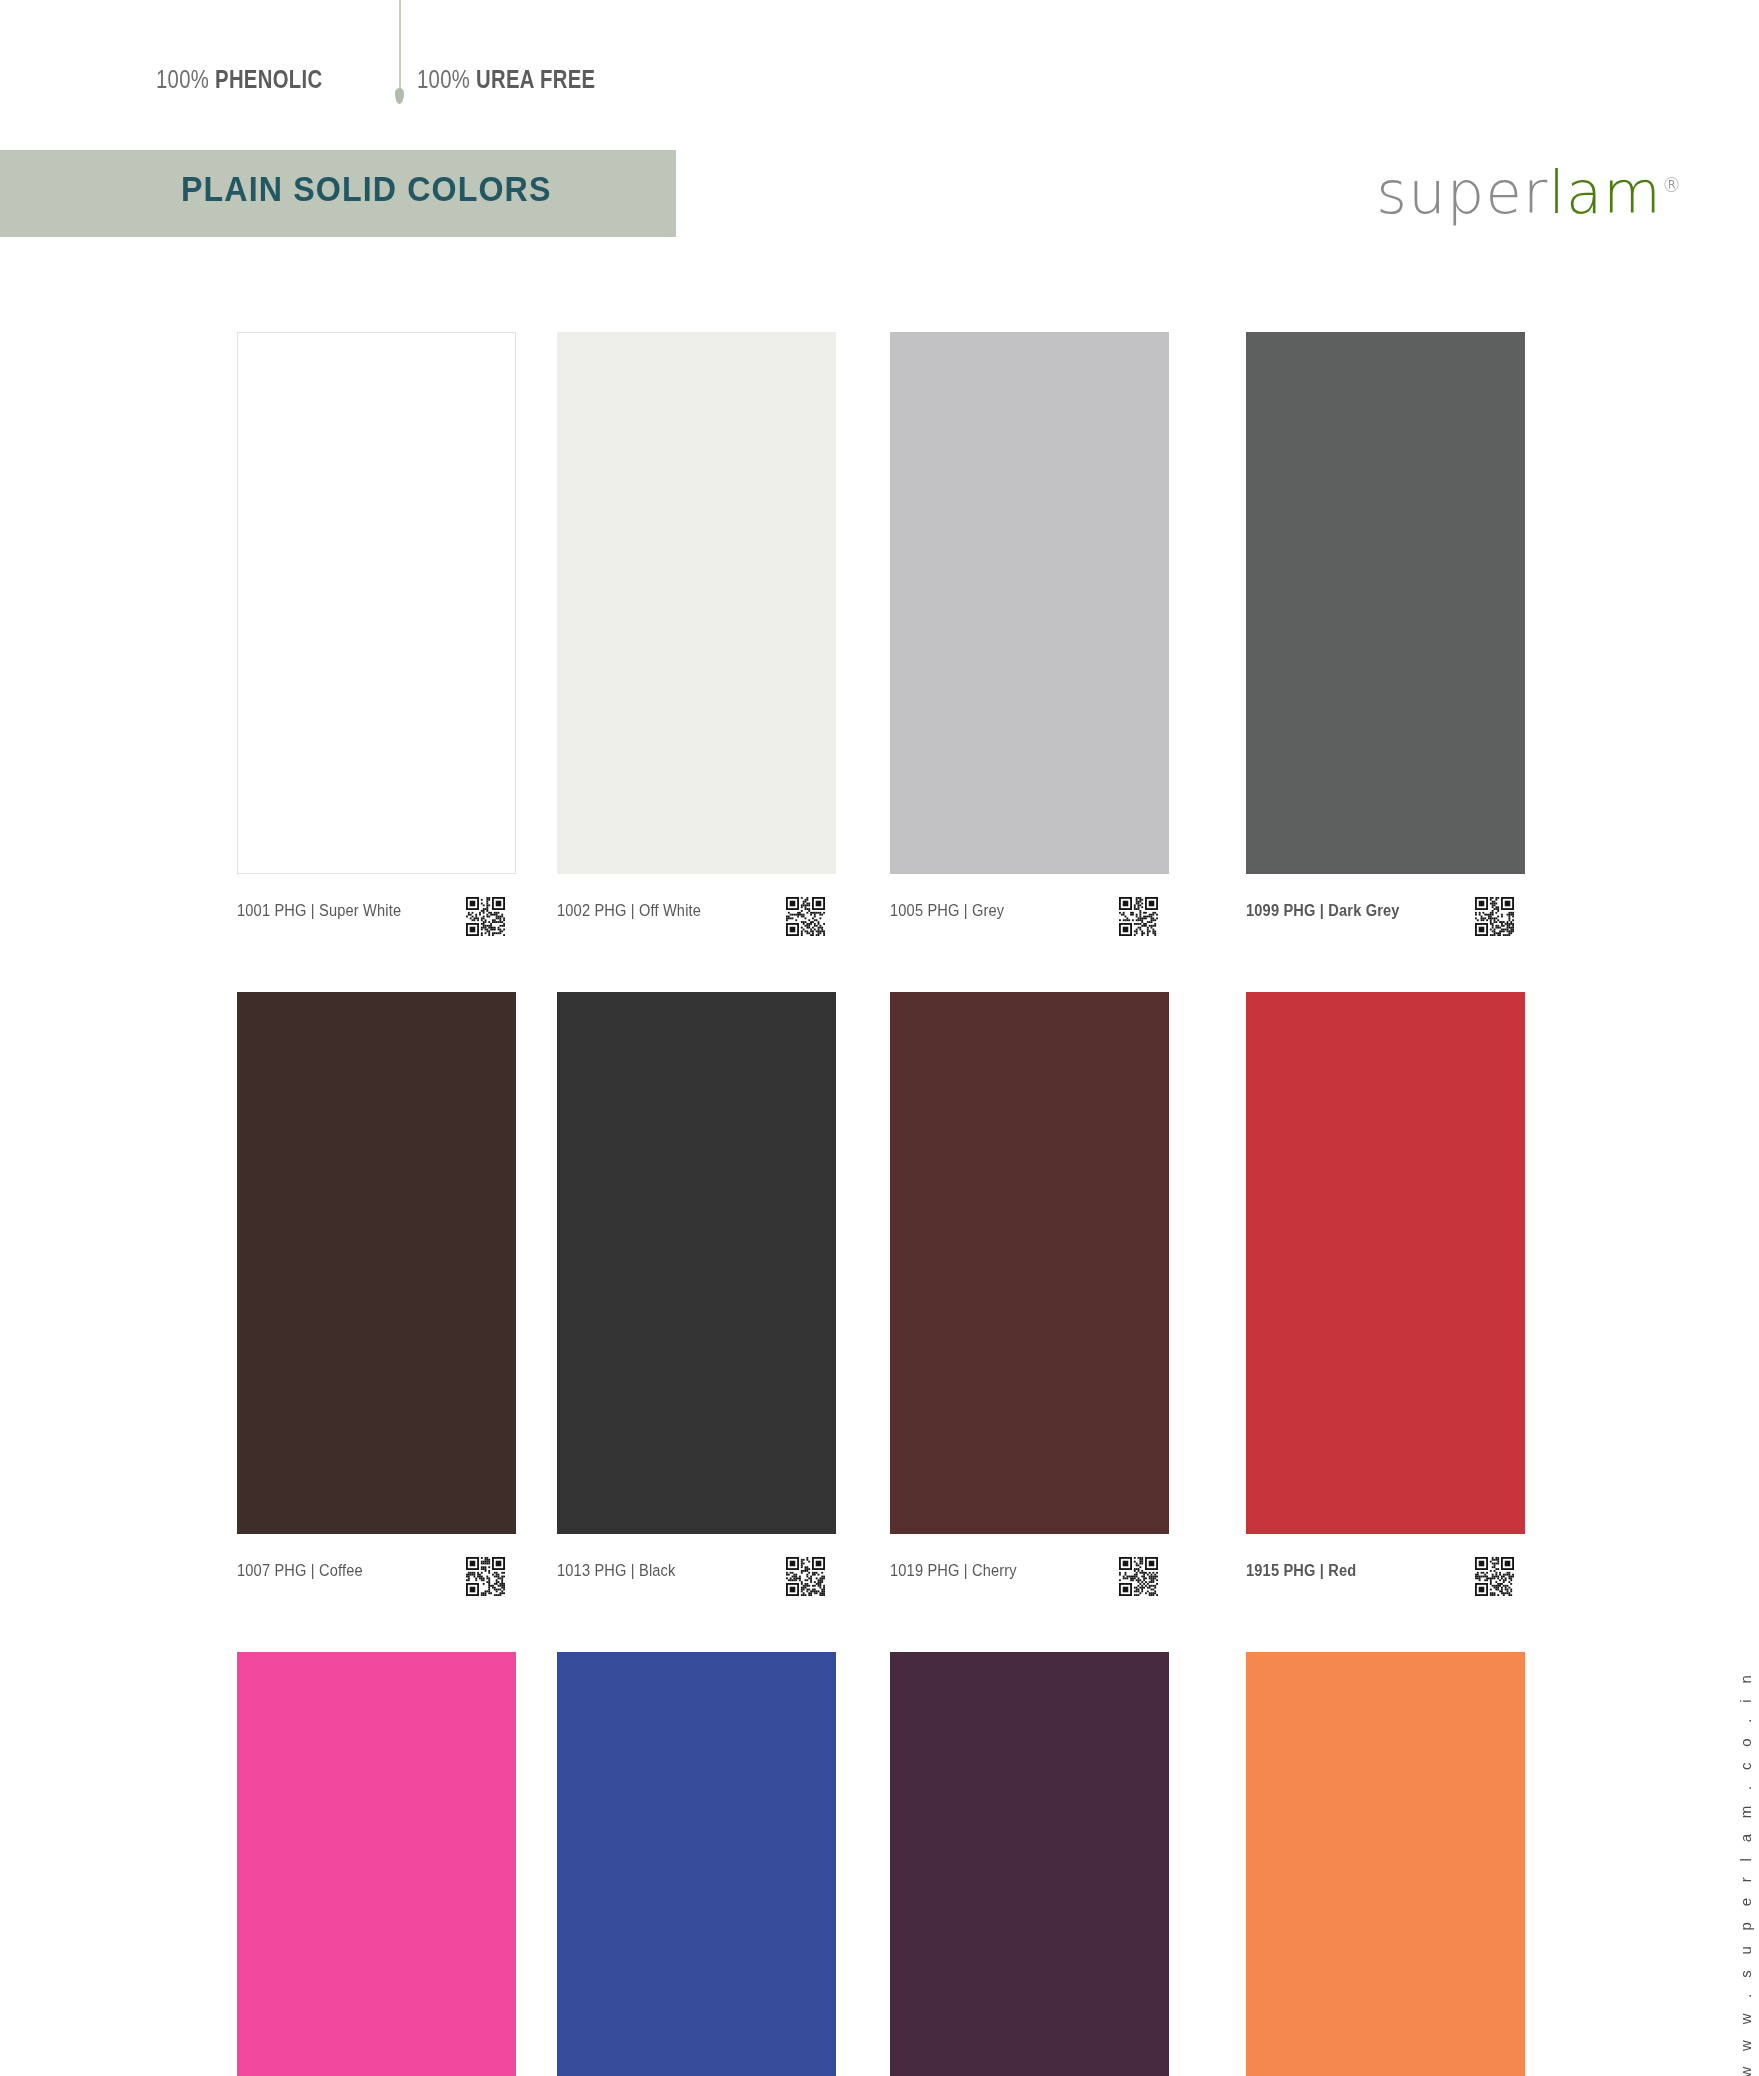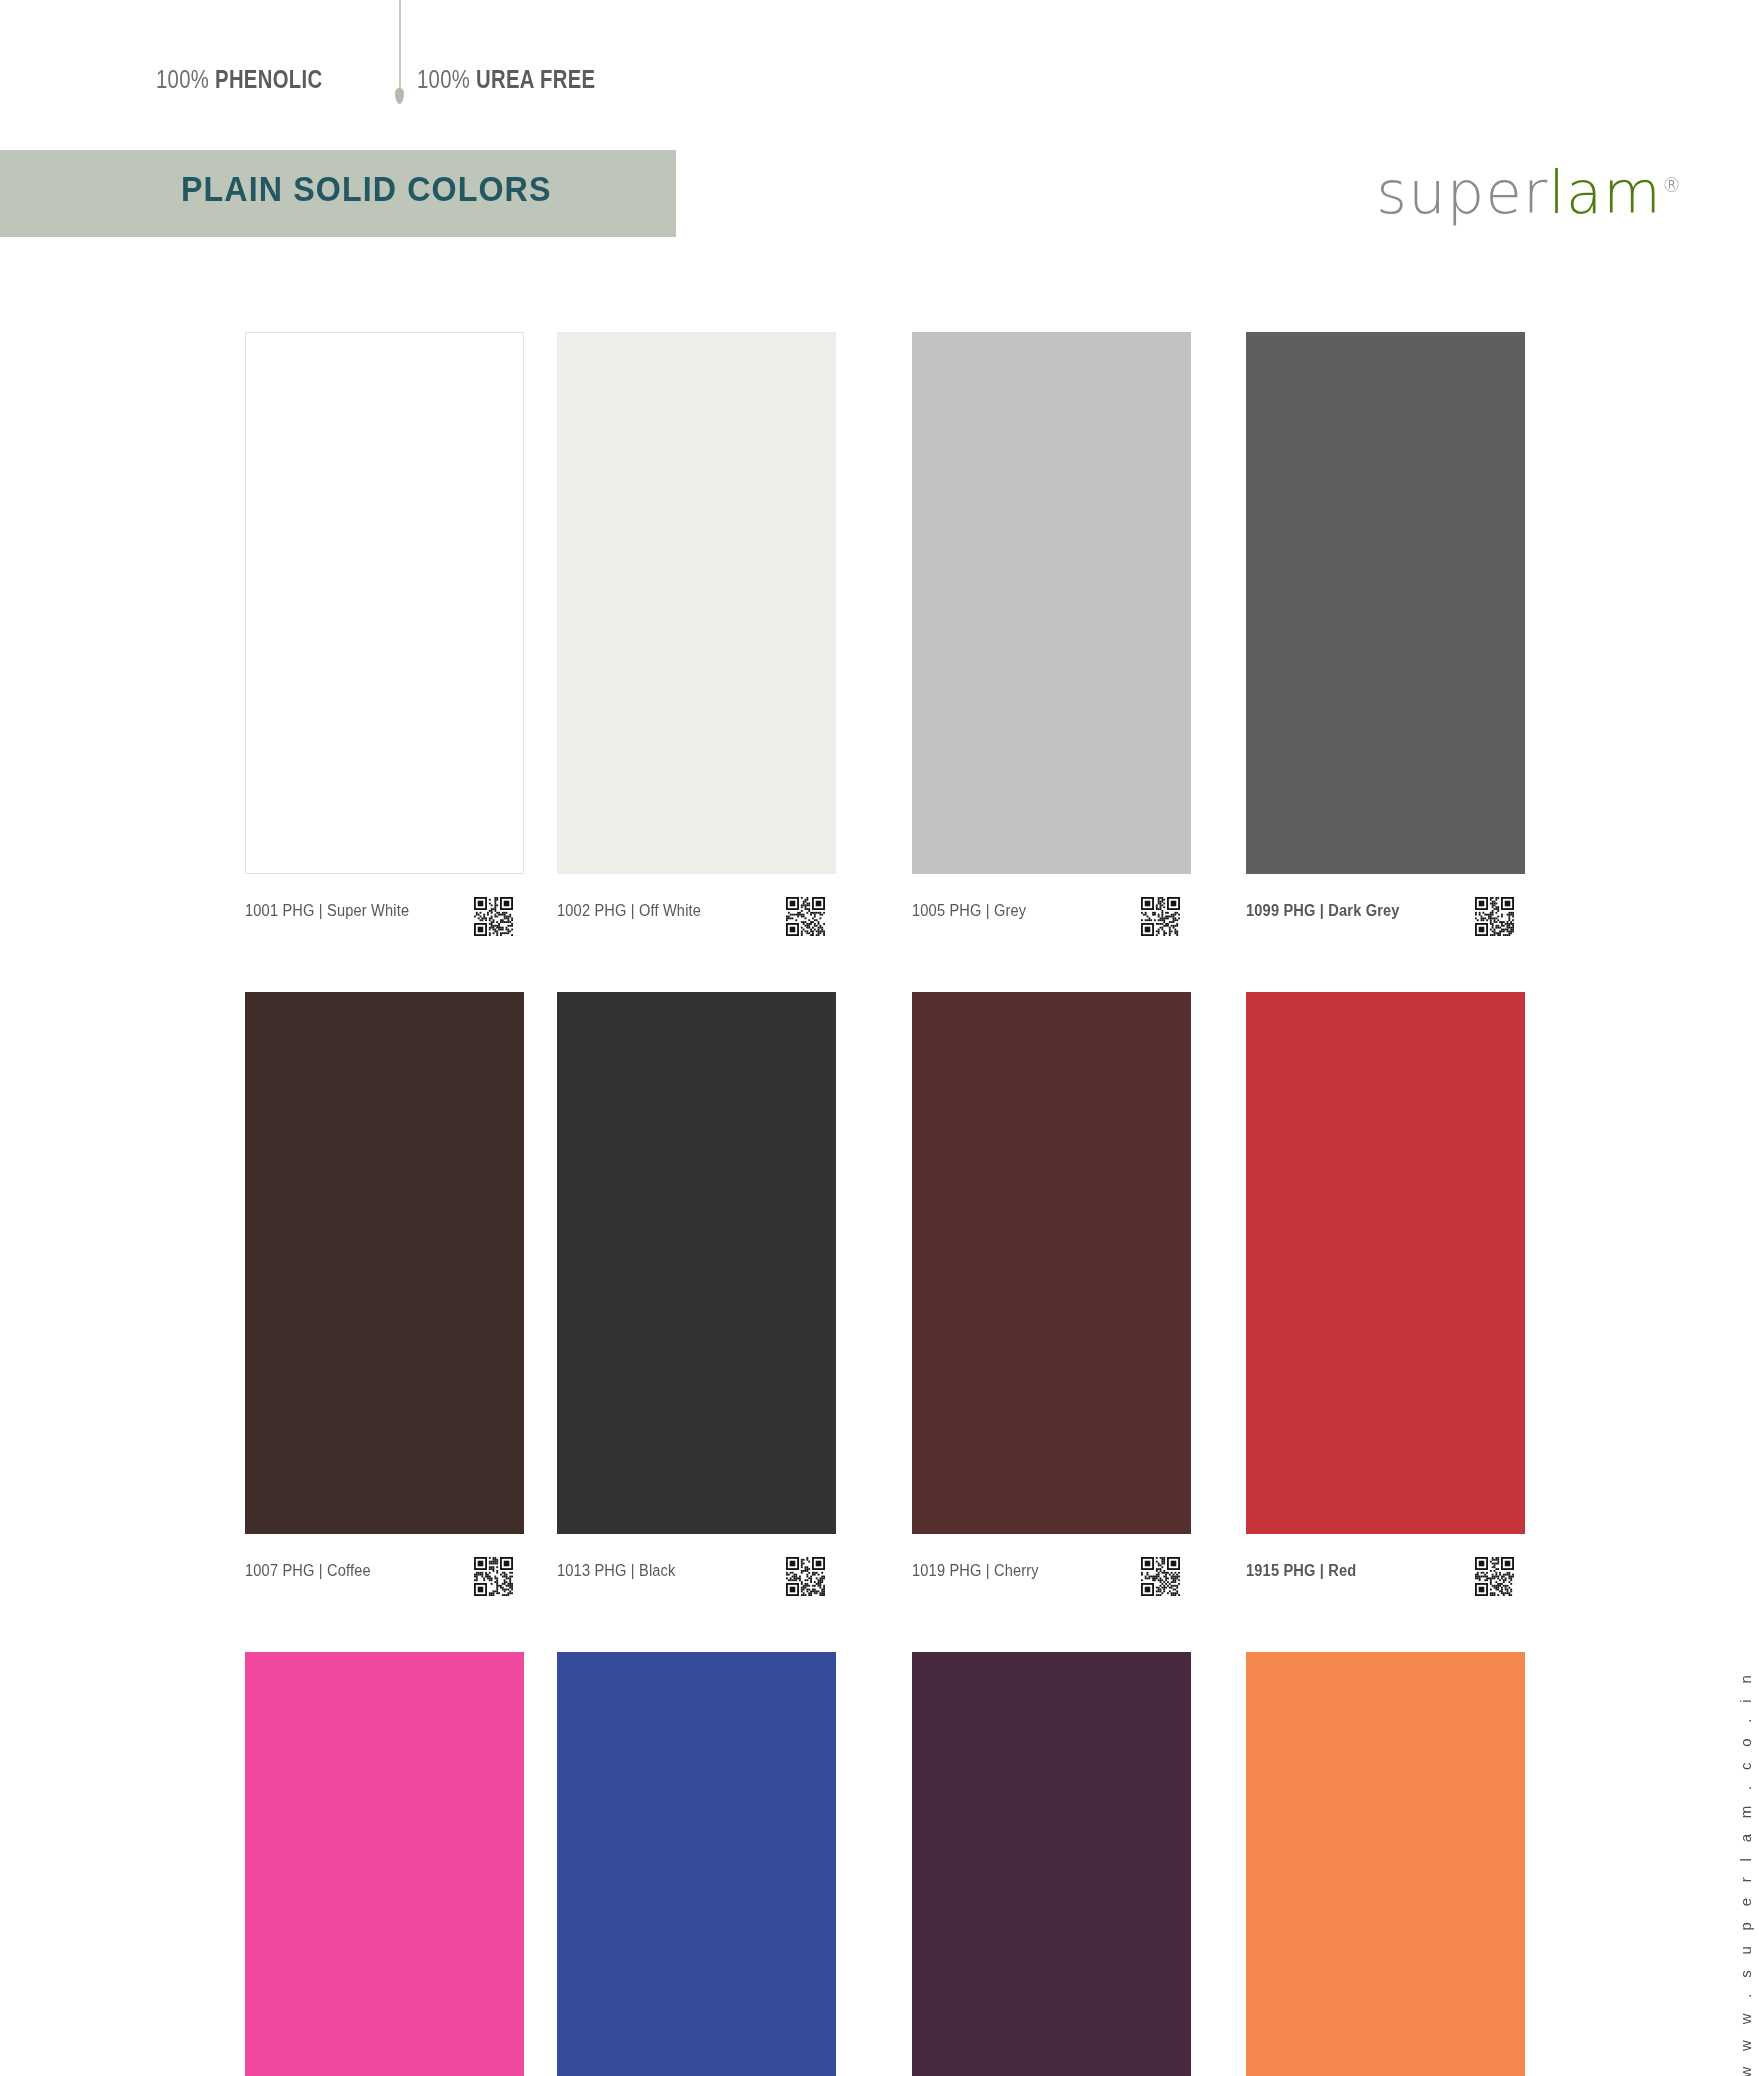--- a/index.html
+++ b/index.html
@@ -106,23 +106,23 @@
     width: 1391px;
   }
   .row {
     position: relative;
     height: 660px;
   }
   .cell {
     position: absolute;
     width: 279px;
   }
-  .cell-0 { left: 16px; padding-left: 48px; }
+  .cell-0 { left: 8px; padding-left: 48px; }
   .cell-1 { left: 376px; }
-  .cell-2 { left: 731px; }
+  .cell-2 { left: 709px; }
   .cell-3 { left: 1065px; font-weight: bold; }
 
   .swatch {
     width: 279px;
     height: 542px;
     display: block;
   }
   .swatch.outlined {
     border: 0.8px solid #e2e2e2;
     box-sizing: border-box;

